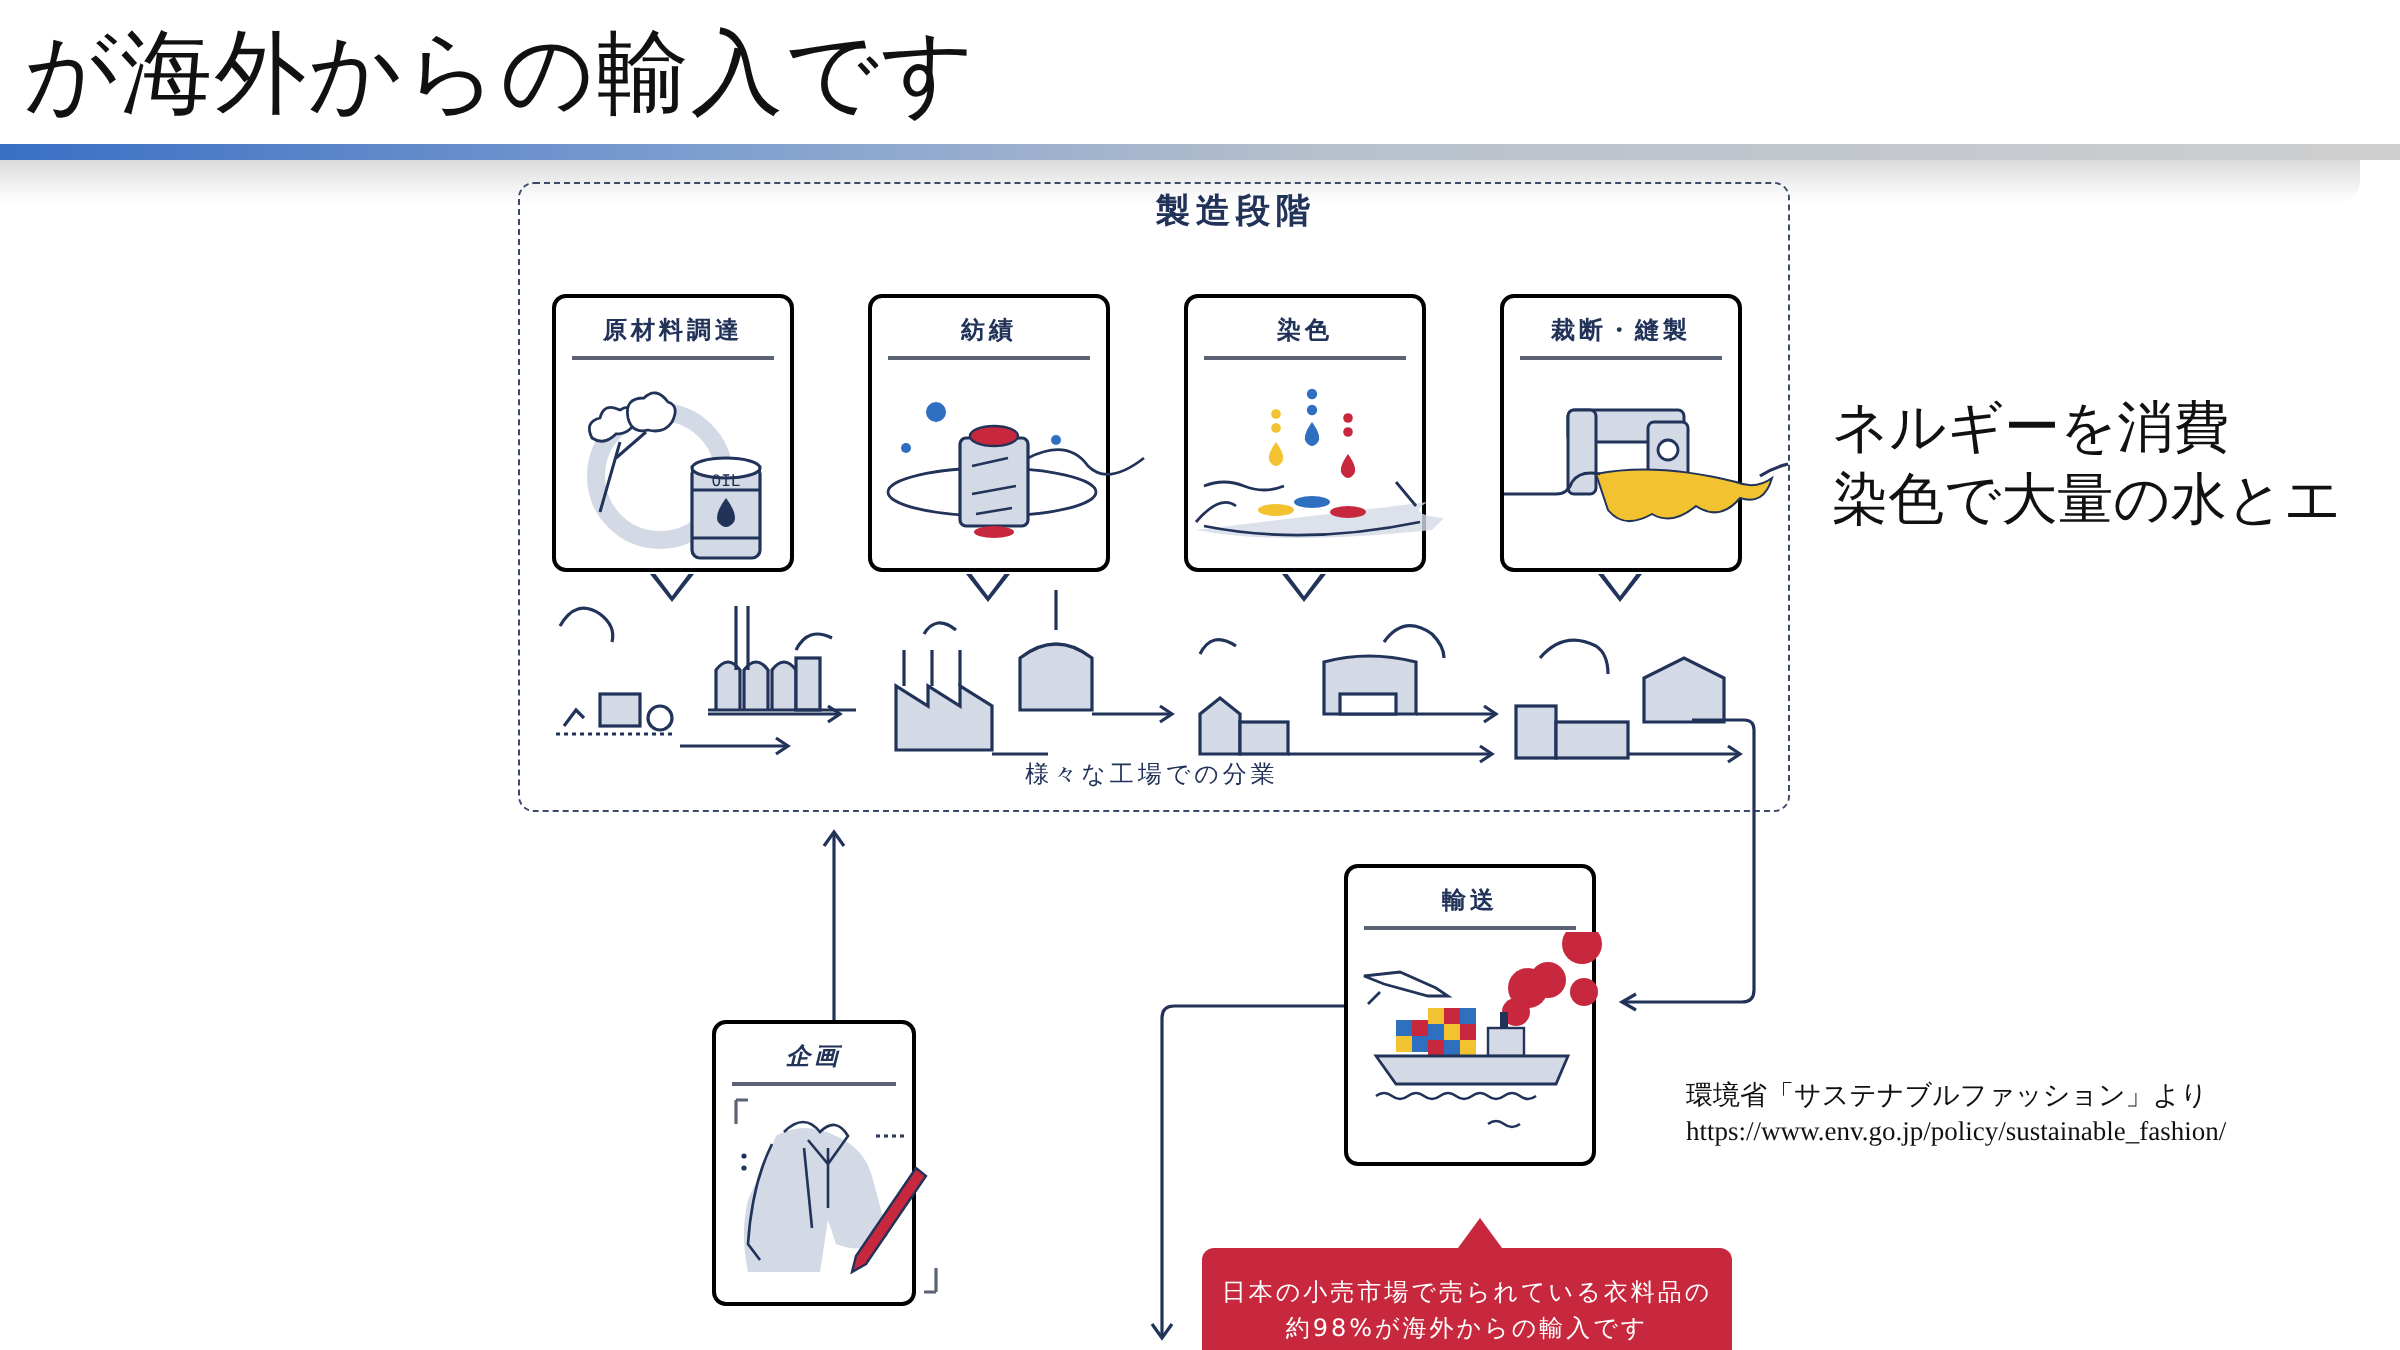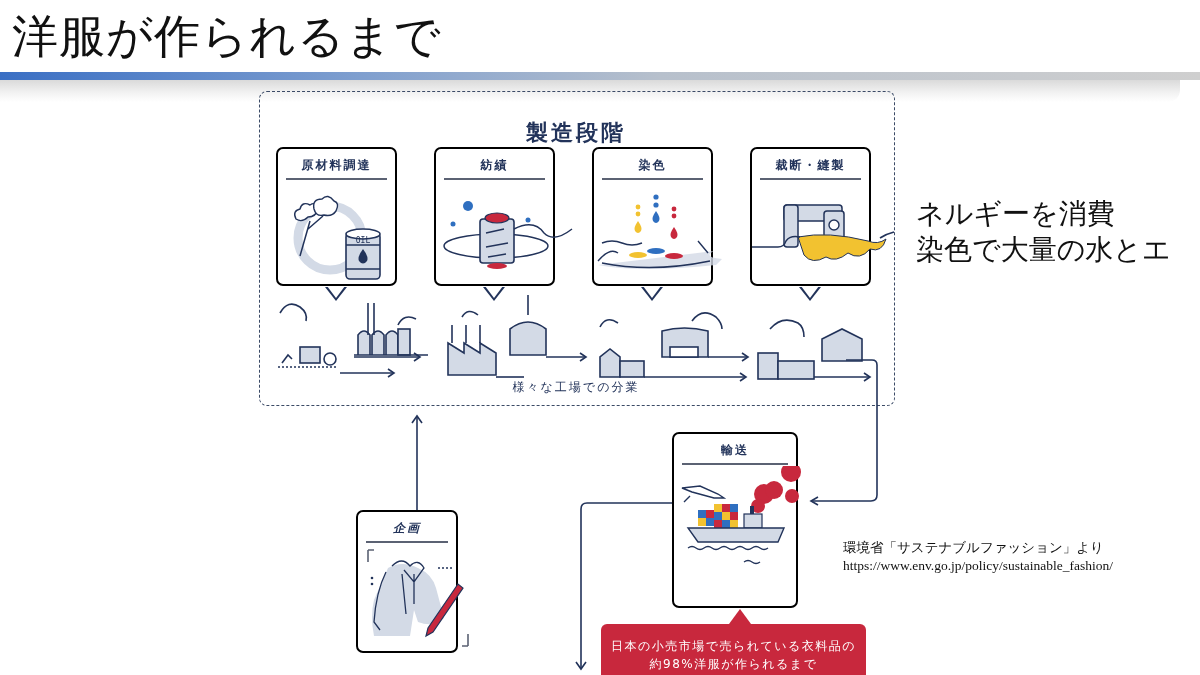--- a/index.html
+++ b/index.html
@@ -1,41 +1,41 @@
 <!DOCTYPE html>
 <html><head>
 <meta charset="utf-8">
 <style>
   html,body{margin:0;padding:0;}
   body{width:1200px;height:675px;background:#fff;position:relative;overflow:hidden;font-family:"DejaVu Sans",sans-serif;color:#1f2d4d;}
   .slide-title{position:absolute;left:12px;top:4px;font-size:46px;line-height:64px;color:#111;font-family:"DejaVu Sans",sans-serif;letter-spacing:1px;}
   .title-bar{position:absolute;left:0;top:72px;width:1200px;height:8px;background:linear-gradient(90deg,#3a6fc4 0%,#7f9fcf 30%,#b7c0cc 55%,#cfcfcf 100%);}
   .title-shadow{position:absolute;left:0;top:80px;width:1180px;height:22px;background:linear-gradient(180deg,#dadada 0%,#f3f3f3 60%,#ffffff 100%);border-radius:0 0 12px 0;}
   .stage-frame{position:absolute;left:259px;top:91px;width:634px;height:313px;border:1.5px dashed #3b4a66;border-radius:8px;}
-  .stage-title{position:absolute;left:0;width:100%;top:118px;text-align:center;font-size:22px;letter-spacing:3px;color:#22335a;font-weight:bold;}
+  .stage-title{position:absolute;left:0;width:100%;top:94px;text-align:center;font-size:17px;letter-spacing:3px;color:#22335a;font-weight:bold;padding-left:42px;}
   .stage-title-wrap{position:absolute;left:259px;width:634px;top:0;height:0;}
   .card{position:absolute;width:121px;height:139px;border:2px solid #000000;border-radius:7px;background:#fff;box-sizing:border-box;}
   .card .lbl{position:absolute;top:8px;left:0;width:100%;text-align:center;font-size:12px;letter-spacing:2px;color:#22335a;font-weight:bold;}
   .card .rule{position:absolute;top:29px;left:8px;right:8px;height:2px;background:#5b6273;}
   .card svg{position:absolute;left:0;top:32px;}
   .pointer{position:absolute;width:0;height:0;}
   .pointer:before{content:"";position:absolute;left:-11px;top:0;border-left:11px solid transparent;border-right:11px solid transparent;border-top:14px solid #22335a;}
   .pointer:after{content:"";position:absolute;left:-9px;top:-1px;border-left:9px solid transparent;border-right:9px solid transparent;border-top:12px solid #fff;}
   .factories{position:absolute;left:270px;top:295px;}
   .factory-caption{position:absolute;left:259px;width:634px;top:379px;text-align:center;font-size:12px;letter-spacing:2px;color:#22335a;font-weight:normal;}
   .callout{position:absolute;left:916px;top:196px;font-size:28px;line-height:36px;color:#111;}
   .source{position:absolute;left:843px;top:539px;font-size:13.5px;line-height:18px;color:#111;font-family:Liberation Serif, serif;}
   .red-box{position:absolute;left:601px;top:624px;width:265px;height:64px;background:#c8283d;border-radius:6px;color:#fff;text-align:center;font-size:12px;line-height:18px;letter-spacing:1.5px;box-sizing:border-box;padding-top:13px;}
   .red-box:before{content:"";position:absolute;left:128px;top:-15px;border-left:11px solid transparent;border-right:11px solid transparent;border-bottom:15px solid #c8283d;}
   .overlay{position:absolute;left:0;top:0;}
 </style>
 </head>
 <body>
 
-<div class="slide-title">洋服が作られるまで</div>
+<div class="slide-title">が海外からの輸入です</div>
 <div class="title-bar"></div>
 <div class="title-shadow"></div>
 
 <div class="stage-frame"></div>
 <div class="stage-title-wrap">
     <div class="stage-title">製造段階</div>
   </div>
 
 <div class="card" style="left:276px;top:147px;">
   <div class="lbl">原材料調達</div>
@@ -192,21 +192,21 @@
     <path d="M10 6 v12 M10 6 h6 M110 90 v12 M110 102 h-6" stroke="#5b6273" stroke-width="1.6" fill="none"></path>
     <path d="M30 24 q14 -8 30 0 q14 6 18 20 l8 30 q-10 10 -26 4 l-4 -12 l-4 26 h-36 q-4 -20 0 -36 z" fill="#d3dae6"></path>
     <path d="M34 22 q10 -10 18 0 q8 -8 14 2 l-10 14 l-10 -12 M28 28 q-10 20 -12 50 l6 8 M44 30 l4 40 M56 30 l0 30" stroke="#22335a" stroke-width="1.3" fill="none"></path>
     <circle cx="14" cy="34" r="1.3" fill="#22335a"></circle>
       <circle cx="14" cy="40" r="1.3" fill="#22335a"></circle>
     <path d="M80 24 h14" stroke="#22335a" stroke-width="1.6" stroke-dasharray="2 2"></path>
     <path d="M100 40 l-30 44 l-2 8 l7 -4 l30 -44 z" fill="#c8283d" stroke="#22335a" stroke-width="1.2"></path>
   </svg>
 </div>
 
-<div class="card" style="left:672px;top:432px;width:126px;height:176px;">
+<div class="card" style="left:672px;top:432px;width:126px;height:151px;">
   <div class="lbl">輸送</div>
   <div class="rule"></div>
   <svg width="150" height="108" viewBox="0 0 150 108">
     <path d="M8 22 l10 4 l22 6 l10 0 l-6 -4 l-18 -8 z M16 30 l-6 6" fill="none" stroke="#22335a" stroke-width="1.4"></path>
     <circle cx="117" cy="6" r="10" fill="#c8283d"></circle>
     <circle cx="90" cy="28" r="10" fill="#c8283d"></circle>
     <circle cx="100" cy="24" r="9" fill="#c8283d"></circle>
     <circle cx="84" cy="40" r="7" fill="#c8283d"></circle>
     <circle cx="118" cy="30" r="7" fill="#c8283d"></circle>
     <g>
@@ -226,21 +226,21 @@
     </g>
     <rect x="70" y="48" width="18" height="14" fill="#d3dae6" stroke="#22335a" stroke-width="1.2"></rect>
     <rect x="76" y="40" width="4" height="8" fill="#22335a"></rect>
     <path d="M14 62 h96 l-6 14 h-80 z" fill="#d3dae6" stroke="#22335a" stroke-width="1.4"></path>
     <path d="M14 82 q4 -3 8 0 q4 3 8 0 q4 -3 8 0 q4 3 8 0 q4 -3 8 0 q4 3 8 0 q4 -3 8 0 q4 3 8 0 q4 -3 8 0 q4 3 8 0 M70 96 q4 -3 8 0 q4 3 8 0" fill="none" stroke="#22335a" stroke-width="1.3"></path>
   </svg>
 </div>
 
 <div class="red-box">
   <div>日本の小売市場で売られている衣料品の</div>
-  <div>約98%洋服が作られるまで</div>
+  <div>約98%が海外からの輸入です</div>
 </div>
 
 <div class="callout">
   <div>ネルギーを消費</div>
   <div>染色で大量の水とエ</div>
 </div>
 
 <div class="source">
   <div>環境省「サステナブルファッション」より</div>
   <div>https://www.env.go.jp/policy/sustainable_fashion/</div>

